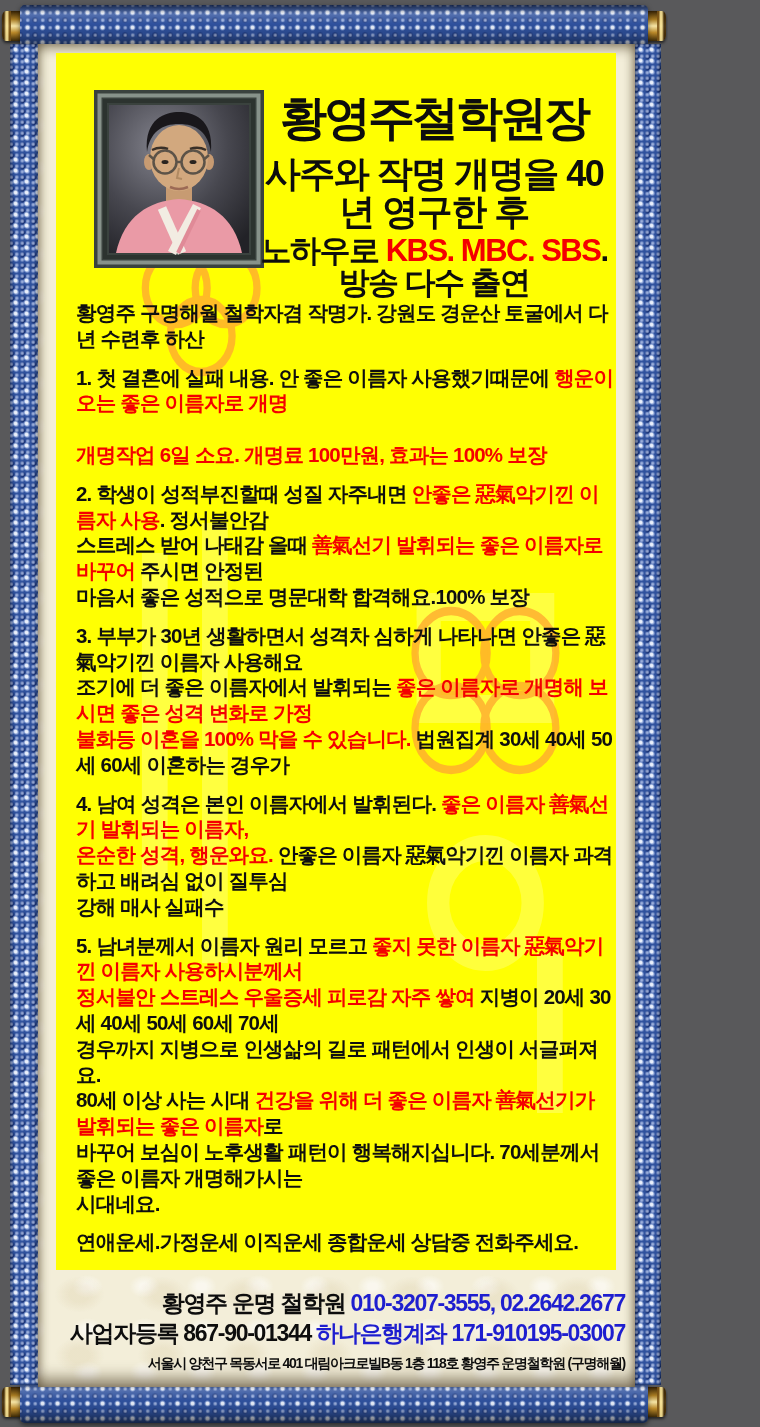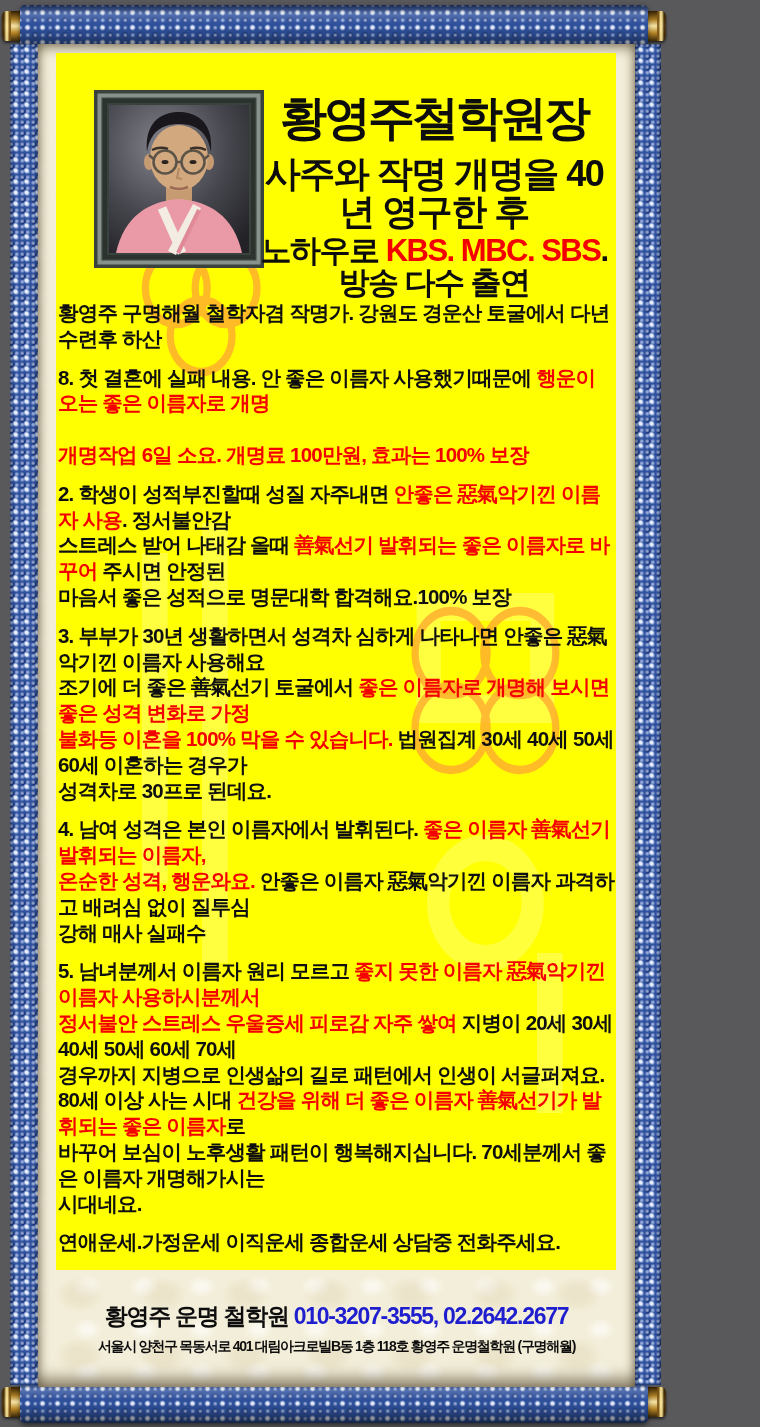--- a/index.html
+++ b/index.html
@@ -63,27 +63,27 @@
 
   .header{position:relative;height:247px}
   .photo{position:absolute;left:38px;top:37px;width:170px;height:178px}
   .photo svg{display:block;width:100%;height:100%}
   .htext{position:absolute;left:198px;right:2px;top:40px;text-align:center;color:#0d0d0d}
   .title{font-size:47px;line-height:1.05;letter-spacing:-3px}
   .h2{font-size:36px;line-height:1.05;margin-top:13px;letter-spacing:-1.5px}
   .h3{font-size:31px;line-height:1.05;margin-top:4px;letter-spacing:-1.5px}
   .h4{font-size:20.5px;line-height:1.1;margin-top:8px;letter-spacing:-1.3px}
 
-  .bodytext{position:relative;padding-left:2px;padding-right:1px;font-size:20.5px;line-height:25.8px;letter-spacing:-0.8px;color:#0f0f0f}
+  .bodytext{position:relative;padding-left:20px;padding-right:1px;font-size:20.5px;line-height:25.8px;letter-spacing:-0.8px;color:#0f0f0f}
   .bodytext p{margin:0 0 13px}
   .red{color:#f40000}
   .blue{color:#1e1ecf}
   .black{color:#0f0f0f}
 
-  .footer{position:absolute;left:10px;right:10px;bottom:26px;text-align:center;color:#0d0d0d;
+  .footer{position:absolute;left:10px;right:10px;bottom:9px;text-align:right;color:#0d0d0d;
     font-size:23px;line-height:30px;letter-spacing:-1.3px}
   .footer .f3{font-size:14px}
 </style>
 </head>
 <body>
 
 <div class="stage">
 
   <span class="knob left topk"></span>
   <span class="knob right topk"></span>
@@ -167,28 +167,29 @@
         </div>
         <div class="htext">
           <div class="title">황영주철학원장</div>
           <div class="h2">사주와 작명 개명을 40년 영구한 후</div>
           <div class="h3"><span>노하우로 </span><span class="red">KBS. MBC. SBS</span><span>.방송 다수 출연</span></div>
         </div>
       </div>
 
       <div class="bodytext" id="paragraphs">
           <p><span class="black">황영주 구명해월 철학자겸 작명가. 강원도 경운산 토굴에서 다년 수련후 하산</span><br></p>
-          <p><span class="black">8. 첫 결혼에 실패 내용. 안 좋은 이름자 사용했기때문에 </span><span class="red">행운이 오는 좋은 이름자로 개명</span><br><br><span class="red">개명작업 6일 소요. 개명료 100만원, 효과는 100% 보장</span></p>
+          <p><span class="black">1. 첫 결혼에 실패 내용. 안 좋은 이름자 사용했기때문에 </span><span class="red">행운이 오는 좋은 이름자로 개명</span><br><br><span class="red">개명작업 6일 소요. 개명료 100만원, 효과는 100% 보장</span></p>
           <p><span class="black">2. 학생이 성적부진할때 성질 자주내면 </span><span class="red">안좋은 惡氣악기낀 이름자 사용</span><span class="black">. 정서불안감</span><br><span class="black">스트레스 받어 나태감 올때 </span><span class="red">善氣선기 발휘되는 좋은 이름자로 바꾸어</span><span class="black"> 주시면 안정된</span><br><span class="black">마음서 좋은 성적으로 명문대학 합격해요.100% 보장</span></p>
-          <p><span class="black">3. 부부가 30년 생활하면서 성격차 심하게 나타나면 안좋은 惡氣악기낀 이름자 사용해요</span><br><span class="black">조기에 더 좋은 善氣선기 토굴에서 </span><span class="red">좋은 이름자로 개명해 보시면 좋은 성격 변화로 가정</span><br><span class="red">불화등 이혼을 100% 막을 수 있습니다.</span><span class="black"> 법원집계 30세 40세 50세 60세 이혼하는 경우가</span><br><span class="black">성격차로 30프로 된데요.</span></p>
+          <p><span class="black">3. 부부가 30년 생활하면서 성격차 심하게 나타나면 안좋은 惡氣악기낀 이름자 사용해요</span><br><span class="black">조기에 더 좋은 이름자에서 발휘되는 </span><span class="red">좋은 이름자로 개명해 보시면 좋은 성격 변화로 가정</span><br><span class="red">불화등 이혼을 100% 막을 수 있습니다.</span><span class="black"> 법원집계 30세 40세 50세 60세 이혼하는 경우가</span><br></p>
           <p><span class="black">4. 남여 성격은 본인 이름자에서 발휘된다. </span><span class="red">좋은 이름자 善氣선기 발휘되는 이름자,</span><br><span class="red">온순한 성격, 행운와요.</span><span class="black"> 안좋은 이름자 惡氣악기낀 이름자 과격하고 배려심 없이 질투심</span><br><span class="black">강해 매사 실패수</span></p>
           <p><span class="black">5. 남녀분께서 이름자 원리 모르고 </span><span class="red">좋지 못한 이름자 惡氣악기낀 이름자 사용하시분께서</span><br><span class="red">정서불안 스트레스 우울증세 피로감 자주 쌓여</span><span class="black"> 지병이 20세 30세 40세 50세 60세 70세</span><br><span class="black">경우까지 지병으로 인생삶의 길로 패턴에서 인생이 서글퍼져요.</span><br><span class="black">80세 이상 사는 시대 </span><span class="red">건강을 위해 더 좋은 이름자 善氣선기가 발휘되는 좋은 이름자</span><span class="black">로</span><br><span class="black">바꾸어 보심이 노후생활 패턴이 행복해지십니다. 70세분께서 좋은 이름자 개명해가시는</span><br><span class="black">시대네요.</span></p>
           <p><span class="black">연애운세.가정운세 이직운세 종합운세 상담중 전화주세요.</span><br><br><br></p>
         </div>
 
     </div>
 
     <div class="footer">
       <div class="f-line"><span>황영주 운명 철학원 </span><span class="blue">010-3207-3555, 02.2642.2677</span></div>
+      <div class="f-line"><span>사업자등록 867-90-01344  </span><span class="blue">하나은행계좌 171-910195-03007</span></div>
       <div class="f-line f3">서울시 양천구 목동서로 401 대림아크로빌B동 1층 118호 황영주 운명철학원 (구명해월)</div>
     </div>
   </div>
 </div>
 
 </body></html>

